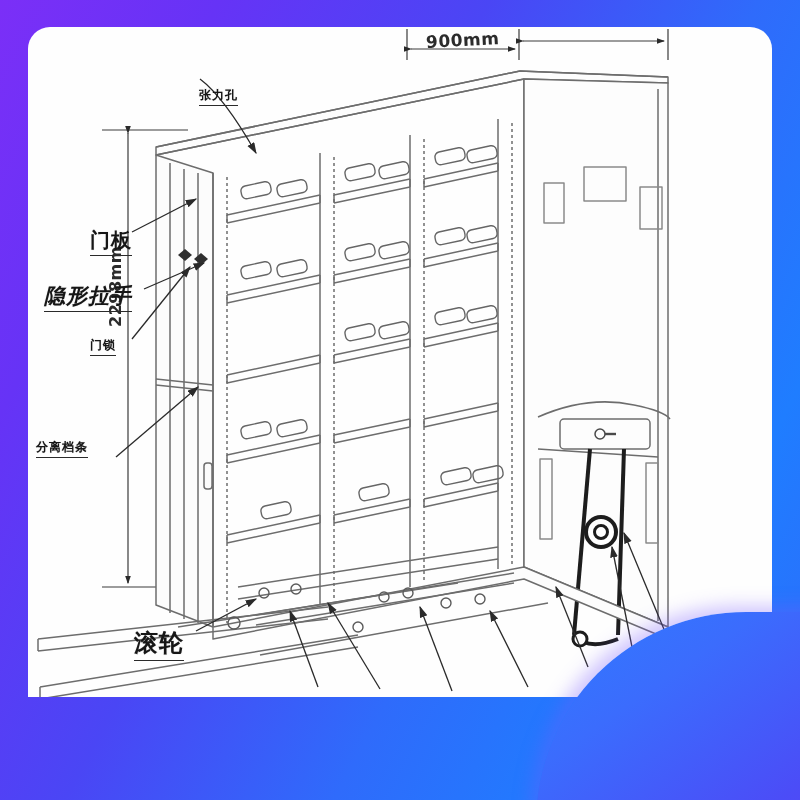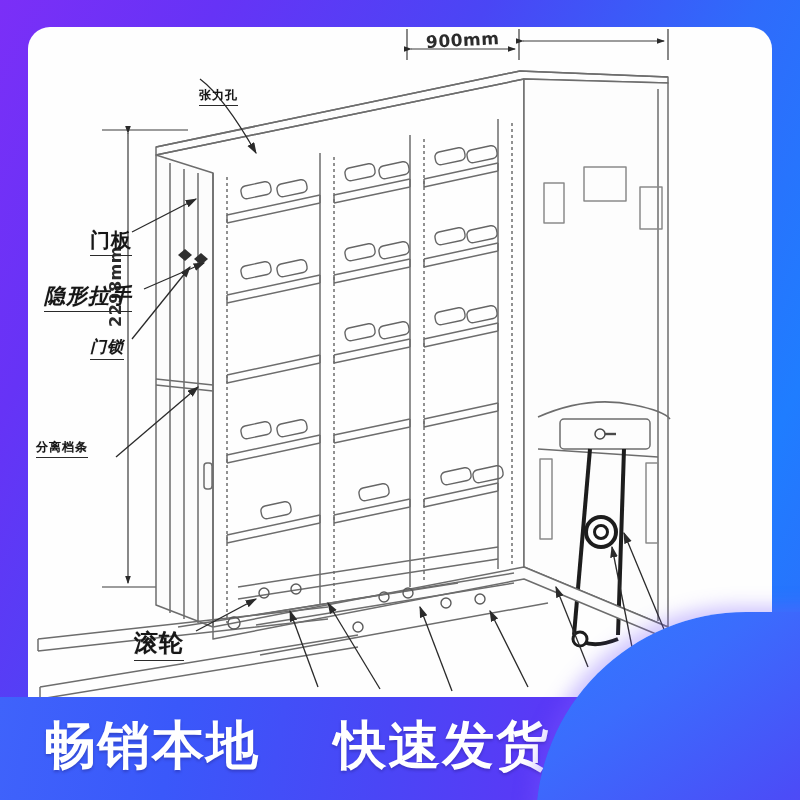--- a/index.html
+++ b/index.html
@@ -299,32 +299,25 @@
 
     <div class="dim" style="left:398px;top:3px;font-size:17px;transform:rotate(-3deg);">900mm</div>
     <div class="dim" style="left:78px;top:300px;font-size:16px;transform:rotate(-90deg);transform-origin:left top;">2298mm</div>
 
     <div class="lbl u" style="left:131px;top:60px;font-size:12px;margin-left:40px;">张力孔</div>
 
     <div class="lbl u" style="left:62px;top:200px;font-size:20px;text-align:center;">门板</div>
 
     <div class="lbl u" style="left:16px;top:255px;font-size:21px;font-style:italic;">隐形拉手</div>
 
-    <div class="lbl u" style="left:62px;top:310px;font-size:16px;font-style:italic;">门锁</div>
+    <div class="lbl u" style="left:62px;top:310px;font-size:12px;">门锁</div>
 
     <div class="lbl u" style="left:8px;top:412px;font-size:12px;font-family:Liberation Mono, monospace;">分离档条</div>
 
     <div class="lbl u" style="left:106px;top:600px;font-size:24px;">滚轮</div>
 
   </div>
 
-  <div id="band">
-    <div id="band-text">
-      <span>畅销本地</span>
-      <span class="gap"></span>
-      <span>快速发货</span>
-    </div>
-  </div>
 
   <div id="blob-corner"></div>
   <div id="blob"></div>
 
 </div>
 
 </body></html>

